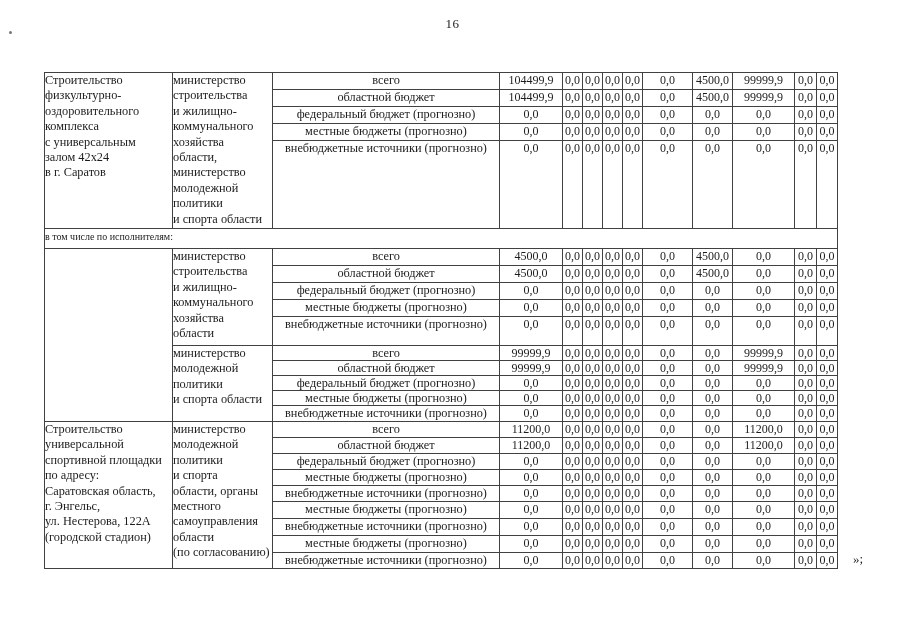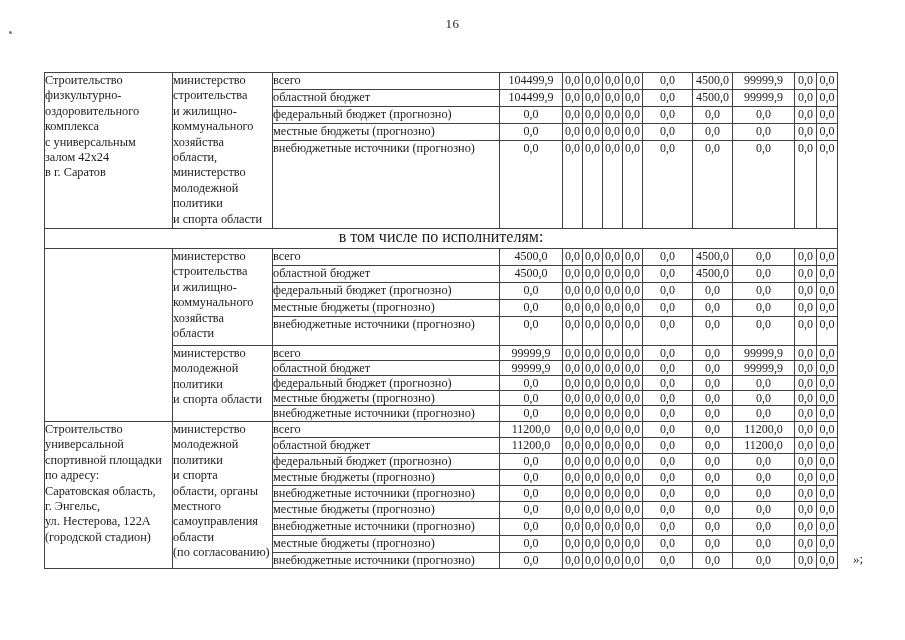--- a/index.html
+++ b/index.html
@@ -48,33 +48,33 @@
     white-space: pre-line;
     font-size: 12.3px;
     line-height: 15.4px;
     padding: 1px 2px 0 3px;
   }
   td.label-cell {
     font-size: 12.3px;
     line-height: 14px;
     padding: 1px 2px 0 3px;
     white-space: nowrap;
+    text-align: center;
   }
   td.value-cell {
     font-size: 12px;
     line-height: 14px;
     text-align: center;
     padding-top: 1px;
   }
   td.divider-cell {
-    font-size: 16px;
+    font-size: 10px;
     line-height: 15px;
     padding: 2px 2px 0 4px;
     white-space: nowrap;
-    text-align: center;
   }
   .closing-mark {
     position: absolute;
     left: 853px; top: 551px;
     font-size: 13px;
   }
 </style>
 </head>
 <body>
 

